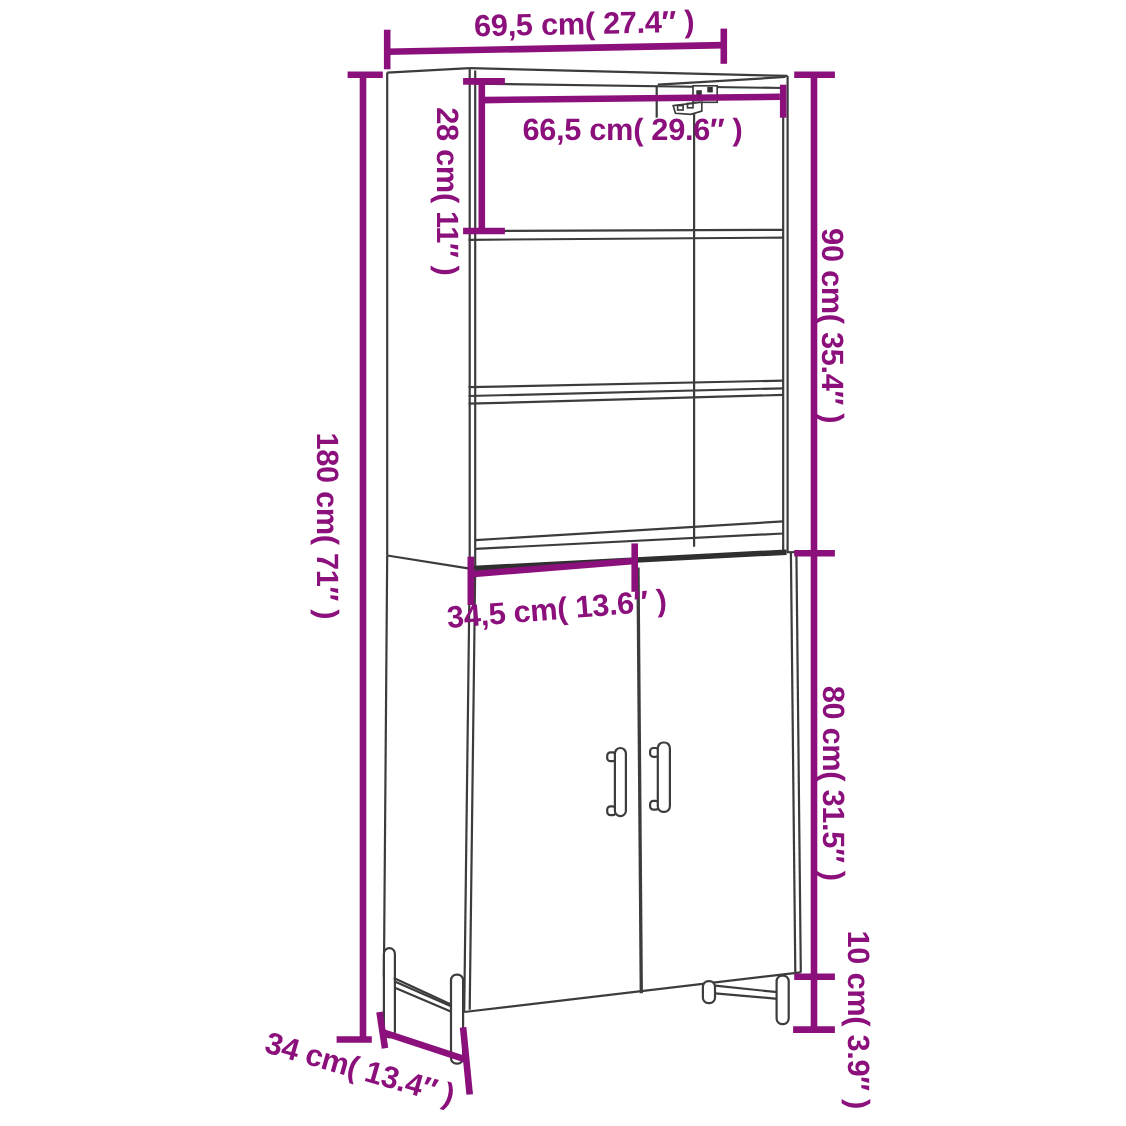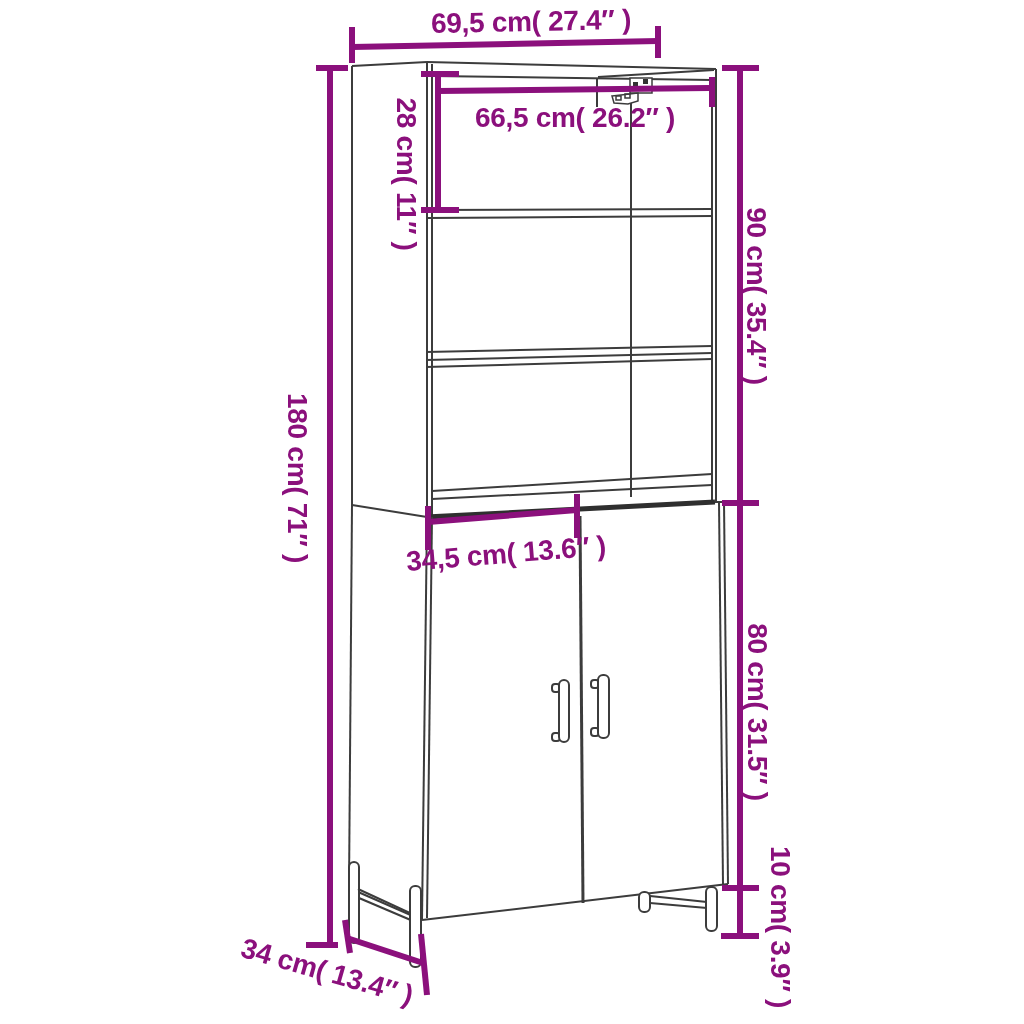--- a/index.html
+++ b/index.html
@@ -167,21 +167,21 @@
 
       <g>
         <line x1="347" y1="938" x2="423" y2="963"></line>
         <line x1="345" y1="920" x2="350" y2="953"></line>
         <line x1="421" y1="934" x2="427" y2="995"></line>
       </g>
     </g>
   </svg>
 
   <div class="dim-label lbl-top-width">69,5 cm( 27.4″ )</div>
-  <div class="dim-label lbl-inner-width">66,5 cm( 26.2″ )</div>
+  <div class="dim-label lbl-inner-width">66,5 cm( 29.6″ )</div>
   <div class="dim-label lbl-shelf-height">28 cm( 11″ )</div>
   <div class="dim-label lbl-upper-height">90 cm( 35.4″ )</div>
   <div class="dim-label lbl-total-height">180 cm( 71″ )</div>
   <div class="dim-label lbl-door-width">34,5 cm( 13.6″ )</div>
   <div class="dim-label lbl-lower-height">80 cm( 31.5″ )</div>
   <div class="dim-label lbl-leg-height">10 cm( 3.9″ )</div>
   <div class="dim-label lbl-depth">34 cm( 13.4″ )</div>
 
 </div>
 

